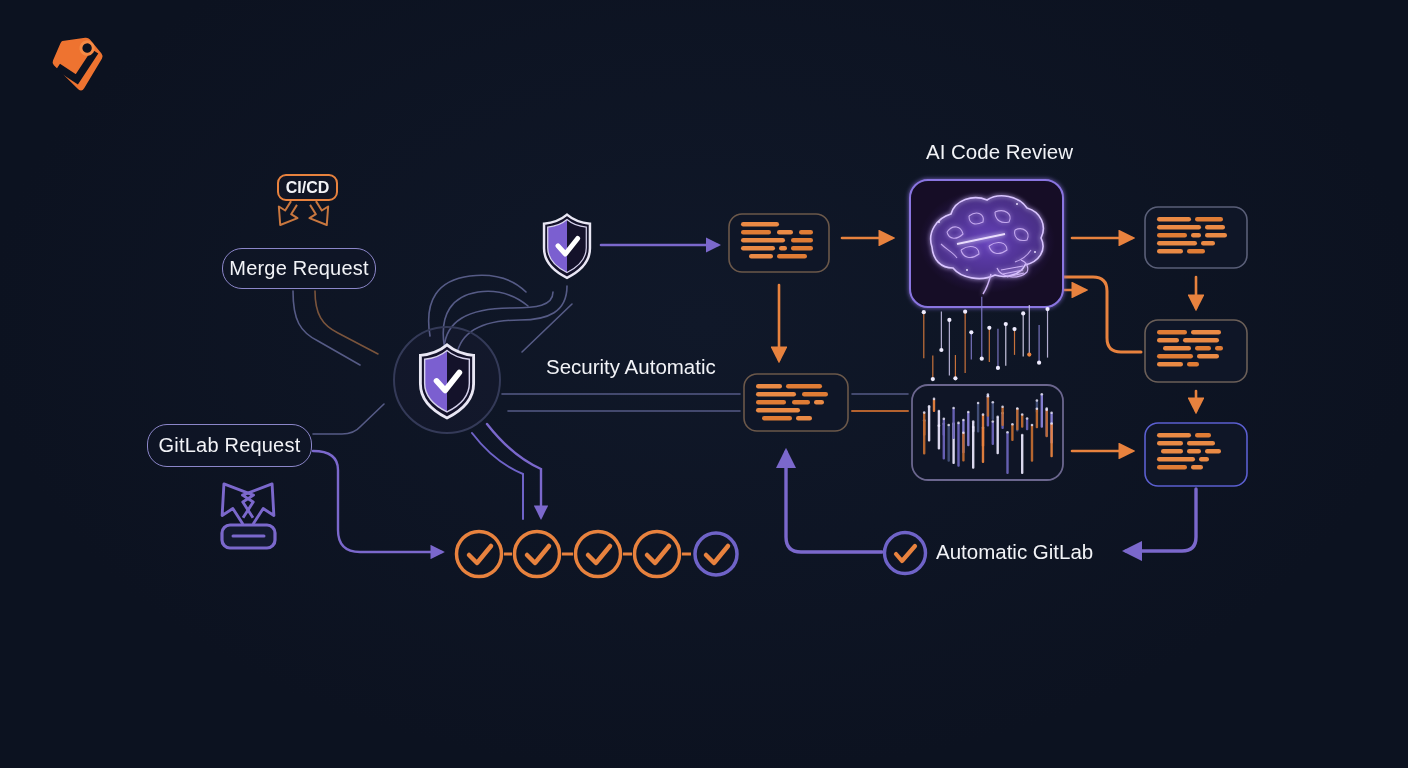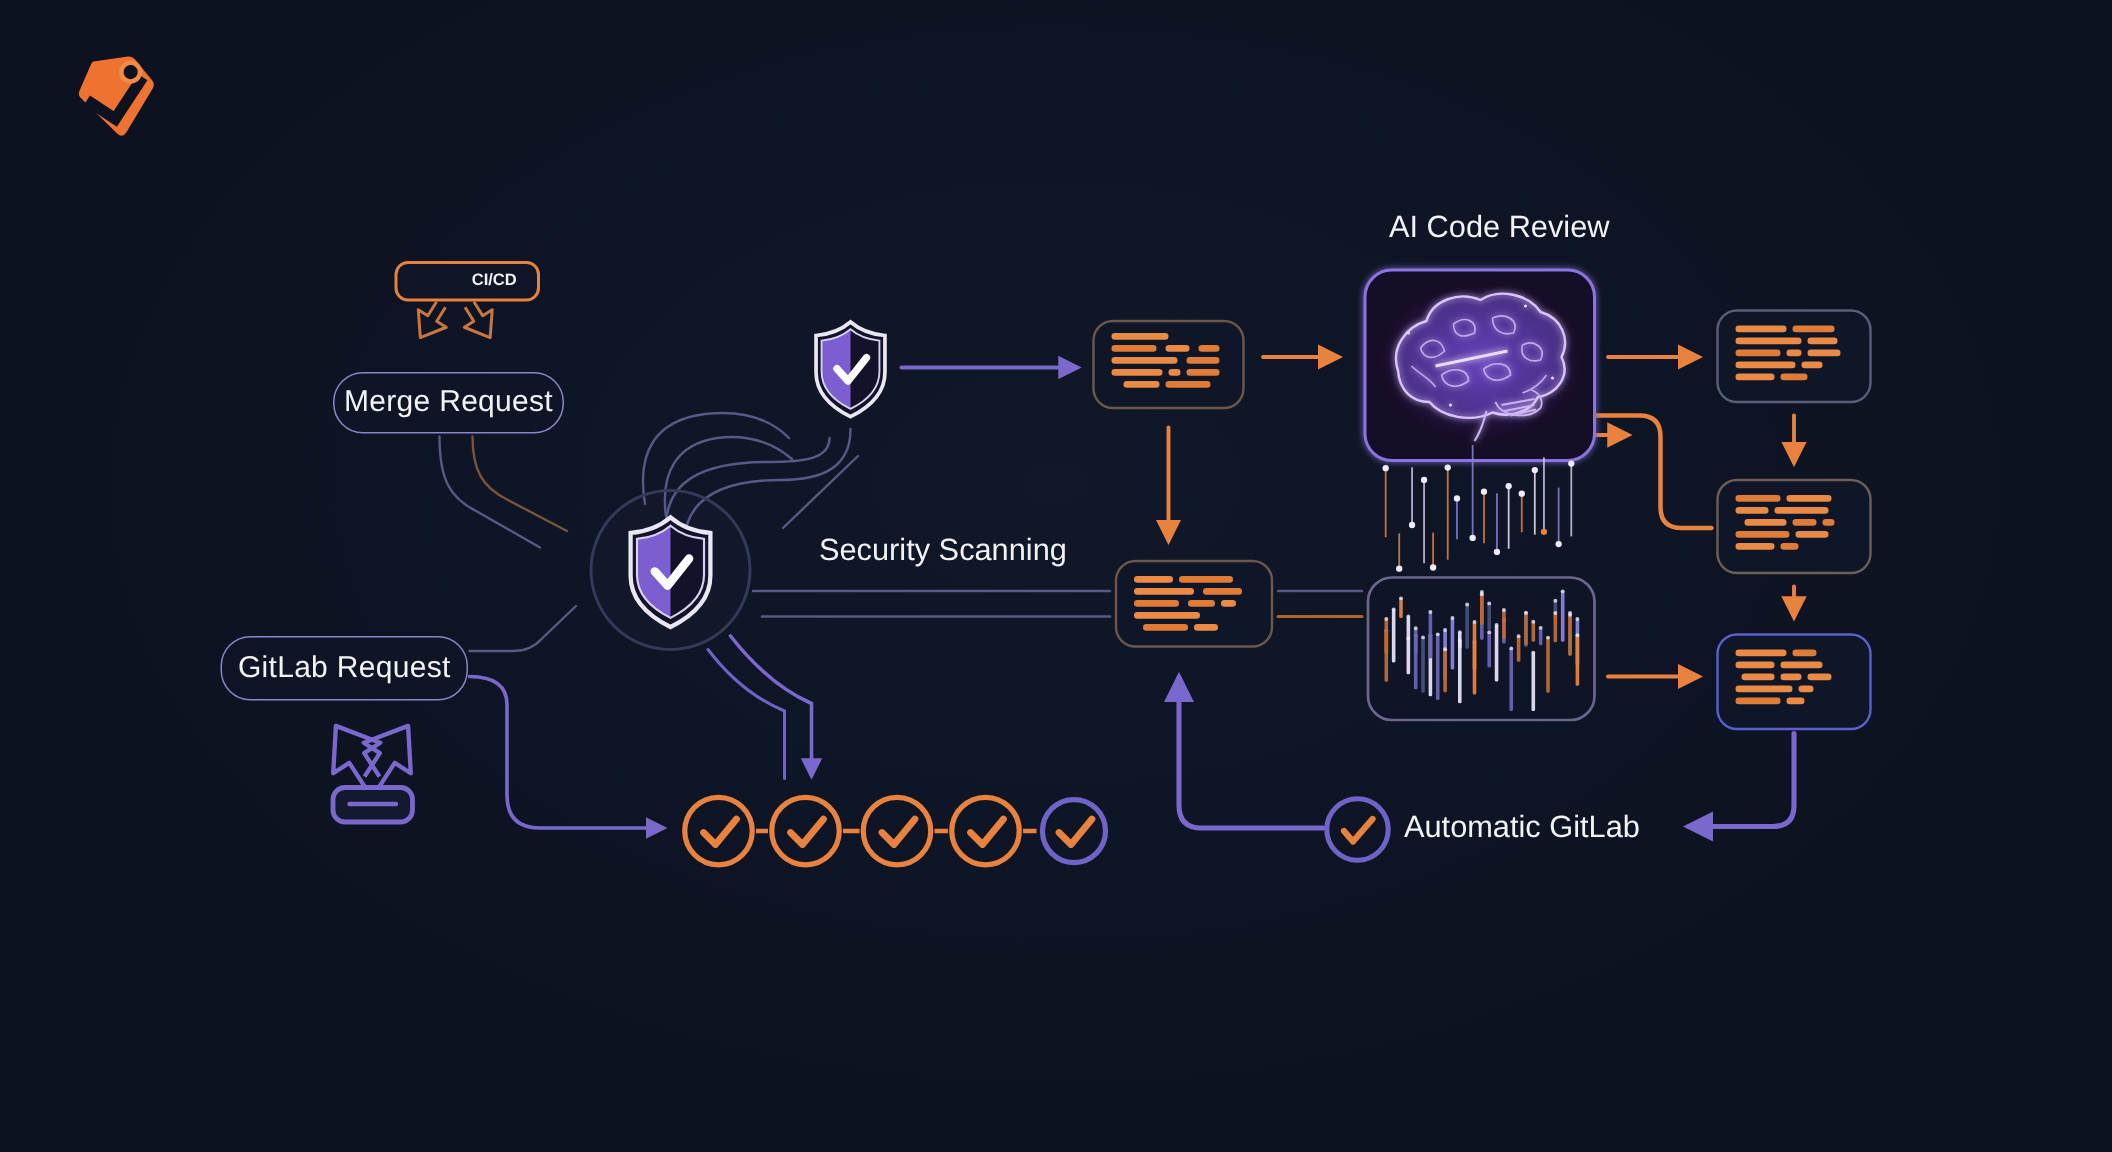--- a/index.html
+++ b/index.html
@@ -14,24 +14,23 @@
   }
   #diagram-svg{position:absolute;left:0;top:0;}
   .label{
     position:absolute;color:#f2f3f7;white-space:nowrap;
     font-family:"Liberation Sans", sans-serif;
   }
   .logo-text{
     left:104px;top:44px;font-size:37px;font-weight:bold;letter-spacing:0.5px;
   }
   .pill{
-    left:263px;top:174px;width:57px;height:23px;line-height:23px;text-align:center;
-    border:2px solid #e8823e;border-radius:9px;font-size:11px;font-weight:bold;
+    left:277px;top:174px;width:57px;height:23px;line-height:23px;text-align:center;
+    border:2px solid #e8823e;border-radius:9px;font-size:16px;font-weight:bold;
     background:rgba(18,22,38,0.7);
-    padding-left:36px;
   }
   .node-box{
     text-align:center;border:1.5px solid #8b86c9;border-radius:20px;
     background:rgba(17,22,40,0.55);font-size:20px;letter-spacing:0.2px;
   }
   .mr-top{left:222px;top:248px;width:152px;height:39px;line-height:39px;}
   .mr-bottom{left:147px;top:424px;width:163px;height:41px;line-height:41px;}
   .plain-lbl{font-size:20.5px;}
   .lbl-security{left:546px;top:355px;}
   .lbl-ai{left:926px;top:140px;}
@@ -418,19 +417,19 @@
   </g>
 </svg>
 
 
 <div class="label pill">CI/CD</div>
 
 <div class="label node-box mr-top">Merge Request</div>
 
 <div class="label node-box mr-bottom">GitLab Request</div>
 
-<div class="label plain-lbl lbl-security">Security Scanning</div>
+<div class="label plain-lbl lbl-security">Security Automatic</div>
 
 <div class="label plain-lbl lbl-ai">AI Code Review</div>
 
 <div class="label plain-lbl lbl-testing">Automatic GitLab</div>
 
 </div>
 
 </body></html>

